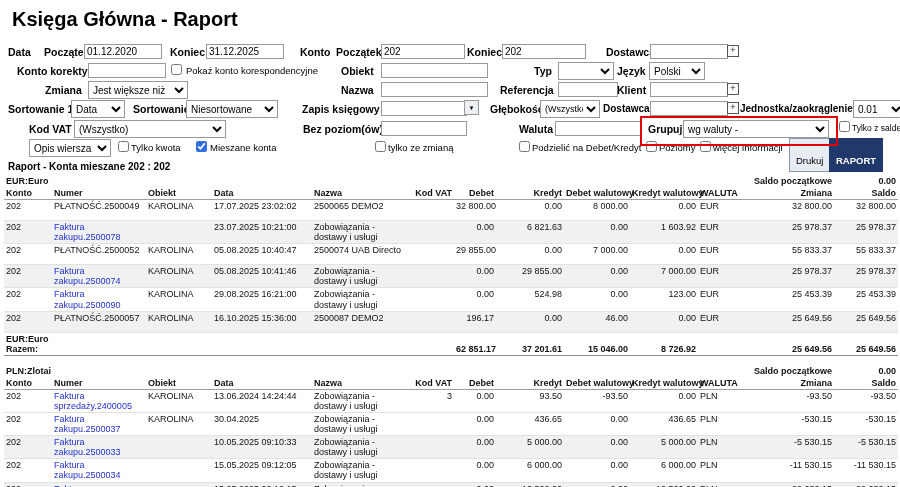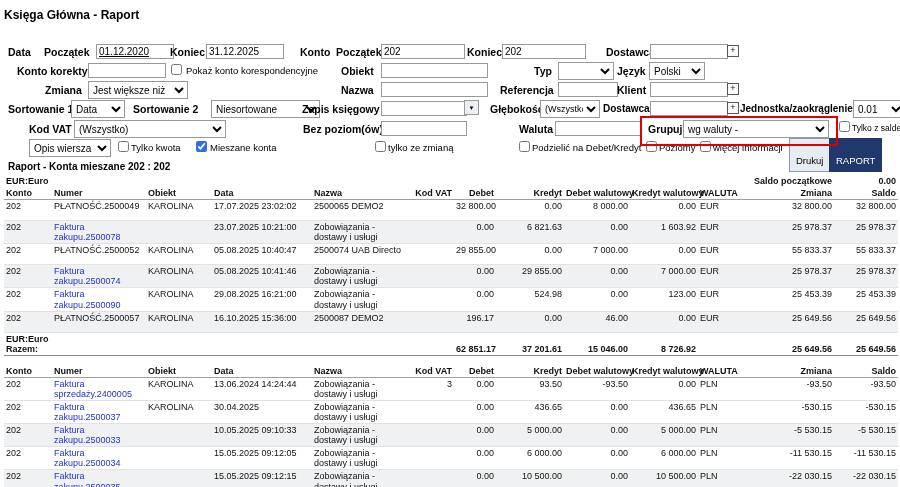--- a/index.html
+++ b/index.html
@@ -1,32 +1,32 @@
 <!DOCTYPE html>
 <html><head>
 <meta charset="utf-8">
 <style>
   html,body{margin:0;padding:0;}
   body{
     width:900px;height:487px;overflow:hidden;background:#fff;position:relative;
     font-family:"Liberation Sans","DejaVu Sans",sans-serif;color:#000;
   }
   .abs{position:absolute;white-space:nowrap;}
-  #page-title{position:absolute;left:4px;top:8px;font-size:12px;font-weight:bold;}
+  #page-title{position:absolute;left:12px;top:8px;font-size:20px;font-weight:bold;}
   .lbl{font-size:10.5px;font-weight:bold;}
   .slbl{font-size:10.5px;font-weight:bold;}
   .cblbl{font-size:9.5px;}
   .inp{position:absolute;height:13px;border:1px solid #999;font-size:10px;padding:0 2px;background:#fff;font-family:inherit;}
   .sel{position:absolute;height:18px;font-size:10px;border:1px solid #999;background:#fff;font-family:inherit;}
   .sel-sm{font-size:9px;}
   .cb{position:absolute;width:11px;height:11px;margin:0;accent-color:#2f6fde;}
   .addico{position:absolute;width:10px;height:10px;border:1px solid #555;font-size:9px;line-height:9px;text-align:center;color:#222;background:#fbfbfb;cursor:pointer;}
   .arrbtn{position:absolute;width:15px;height:15px;font-size:6px;border:1px solid #999;background:#eceff3;padding:0;cursor:pointer;}
   .btn{position:absolute;height:17px;font-size:9.5px;border:1px solid #8b98ad;background:#e7ebf2;padding:16px 6px;font-family:inherit;cursor:pointer;}
-  .btn.primary{background:#20386b;color:#fff;border-color:#20386b;font-weight:normal;}
+  .btn.primary{background:#20386b;color:#fff;border-color:#20386b;font-weight:bold;}
   .redbox{position:absolute;border:2px solid #e00000;pointer-events:none;z-index:5;}
   #report-subtitle{position:absolute;left:8px;top:161px;font-size:10px;font-weight:bold;}
   #report-table{position:absolute;left:4px;top:175px;width:894px;}
   table.rpt{border-collapse:collapse;table-layout:fixed;width:894px;font-size:9px;line-height:1.12;color:#111;}
   .rpt td{padding:1px 2px;vertical-align:top;word-wrap:break-word;}
   .r{text-align:right;}
   .num{white-space:nowrap;}
   .grp-row td{font-weight:bold;}
   .hdr td{font-weight:bold;border-bottom:1px solid #a0a0a0;white-space:nowrap;}
   .drow td{border-bottom:1px solid #e2e2e2;height:18px;}
@@ -39,21 +39,21 @@
 </style>
 </head>
 <body>
 
 <div id="page-title">Księga Główna - Raport</div>
 
 <div>
 
   <span class="abs lbl" style="left:8px;top:46px">Data</span>
   <span class="abs slbl" style="left:44px;top:46px">Początek</span>
-  <input class="inp" style="left: 96px; top: 44px; width: 72px; text-decoration: underline;" value="01.12.2020">
+  <input class="inp" style="left: 84px; top: 44px; width: 72px;" value="01.12.2020">
   <span class="abs slbl" style="left:170px;top:46px">Koniec:</span>
   <input class="inp" style="left: 206px; top: 44px; width: 72px;" value="31.12.2025">
   <span class="abs lbl" style="left:300px;top:46px">Konto</span>
   <span class="abs slbl" style="left:336px;top:46px">Początek</span>
   <input class="inp" style="left: 381px; top: 44px; width: 78px;" value="202">
   <span class="abs slbl" style="left:467px;top:46px">Koniec:</span>
   <input class="inp" style="left: 502px; top: 44px; width: 78px;" value="202">
   <span class="abs lbl" style="left:606px;top:46px">Dostawca</span>
   <input class="inp" style="left: 650px; top: 44px; width: 72px;" value="">
   <span class="addico" style="left:727px;top:45px">+</span>
@@ -75,21 +75,21 @@
   <input class="inp" style="left: 381px; top: 82px; width: 101px;" value="">
   <span class="abs lbl" style="left:500px;top:84px">Referencja</span>
   <input class="inp" style="left: 558px; top: 82px; width: 54px;" value="">
   <span class="abs lbl" style="left:617px;top:84px">Klient</span>
   <input class="inp" style="left: 650px; top: 82px; width: 72px;" value="">
   <span class="addico" style="left:727px;top:83px">+</span>
 
   <span class="abs lbl" style="left:8px;top:103px">Sortowanie 1</span>
   <select class="sel" style="left:71px;top:100px;width:54px"><option>Data</option></select>
   <span class="abs lbl" style="left:133px;top:103px">Sortowanie 2</span>
-  <select class="sel" style="left:211px;top:100px;width:109px"><option>Niesortowane</option></select>
+  <select class="sel" style="left:186px;top:100px;width:92px"><option>Niesortowane</option></select>
   <span class="abs lbl" style="left:302px;top:103px">Zapis księgowy</span>
   <input class="inp" style="left: 381px; top: 101px; width: 80px;" value="">
   <button class="arrbtn" style="left:464px;top:100px">▼</button>
   <span class="abs lbl" style="left:490px;top:103px">Głębokość</span>
   <select class="sel sel-sm" style="left:540px;top:100px;width:60px"><option>(Wszystko)</option></select>
   <span class="abs lbl" style="left:603px;top:103px;font-size:10px">Dostawca</span>
   <input class="inp" style="left: 650px; top: 101px; width: 72px;" value="">
   <span class="addico" style="left:727px;top:102px">+</span>
   <span class="abs lbl" style="left:740px;top:103px;font-size:10px">Jednostka/zaokrąglenie</span>
   <select class="sel" style="left:853px;top:100px;width:52px"><option>0.01</option></select>
@@ -261,20 +261,25 @@
           <td class="r num">37 201.61</td>
           <td class="r num">15 046.00</td>
           <td class="r num">8 726.92</td>
           <td></td>
           <td class="r num">25 649.56</td>
           <td class="r num">25 649.56</td>
         </tr>
         <tr class="sp">
           <td colspan="13"></td>
         </tr>
+        <tr class="grp-row">
+          <td colspan="11">PLN:Zlotai</td>
+          <td class="r">Saldo początkowe</td>
+          <td class="r num">0.00</td>
+        </tr>
         <tr class="hdr">
           <td>Konto</td>
           <td>Numer</td>
           <td>Obiekt</td>
           <td>Data</td>
           <td>Nazwa</td>
           <td class="r">Kod VAT</td>
           <td class="r">Debet</td>
           <td class="r">Kredyt</td>
           <td class="r">Debet walutowy</td>

